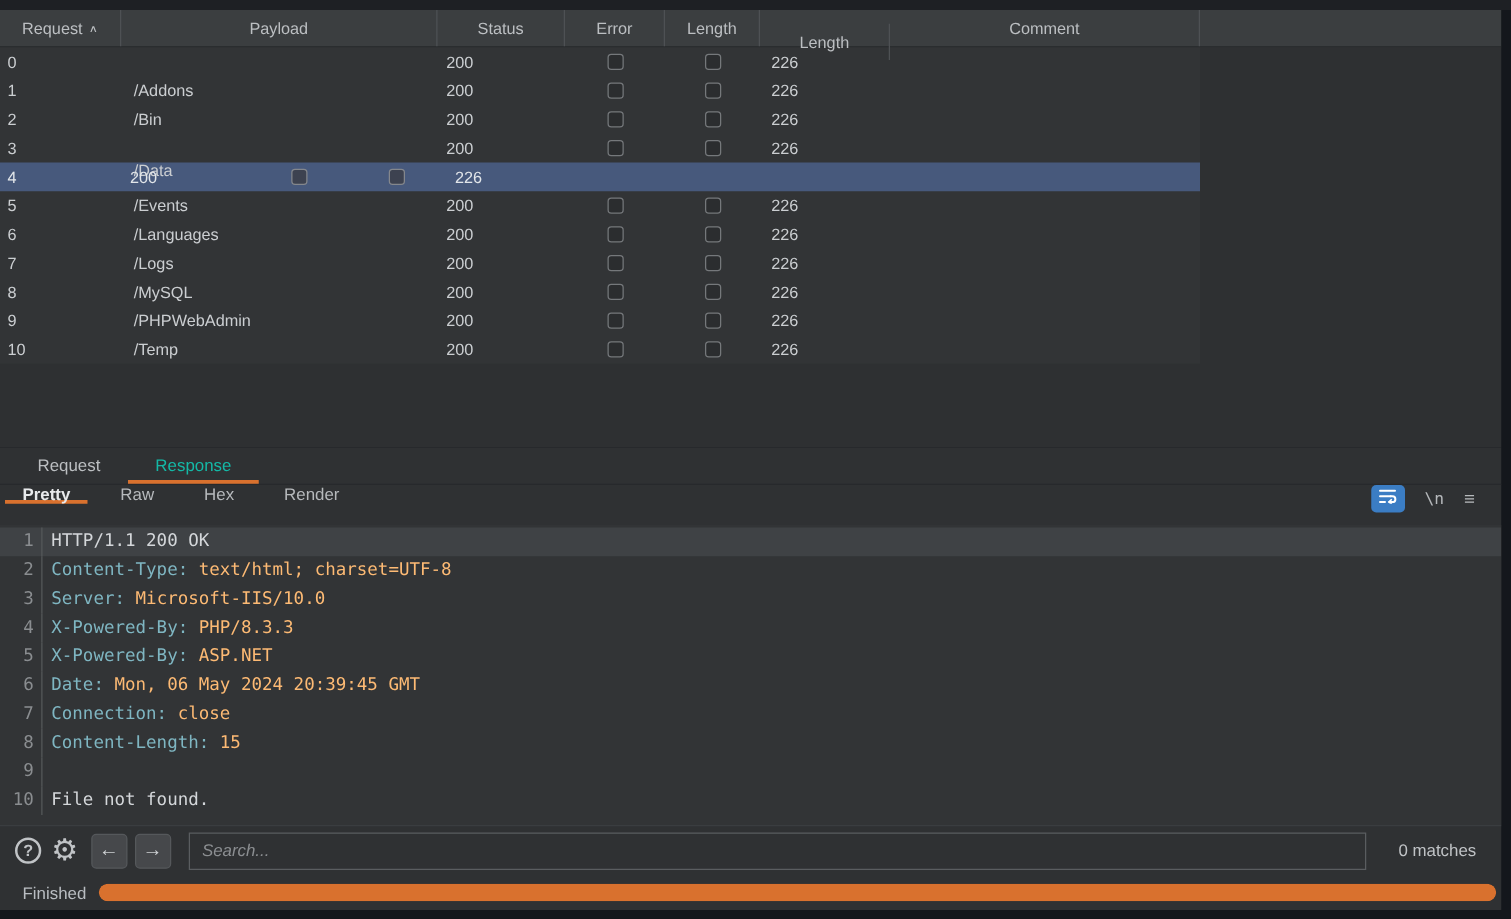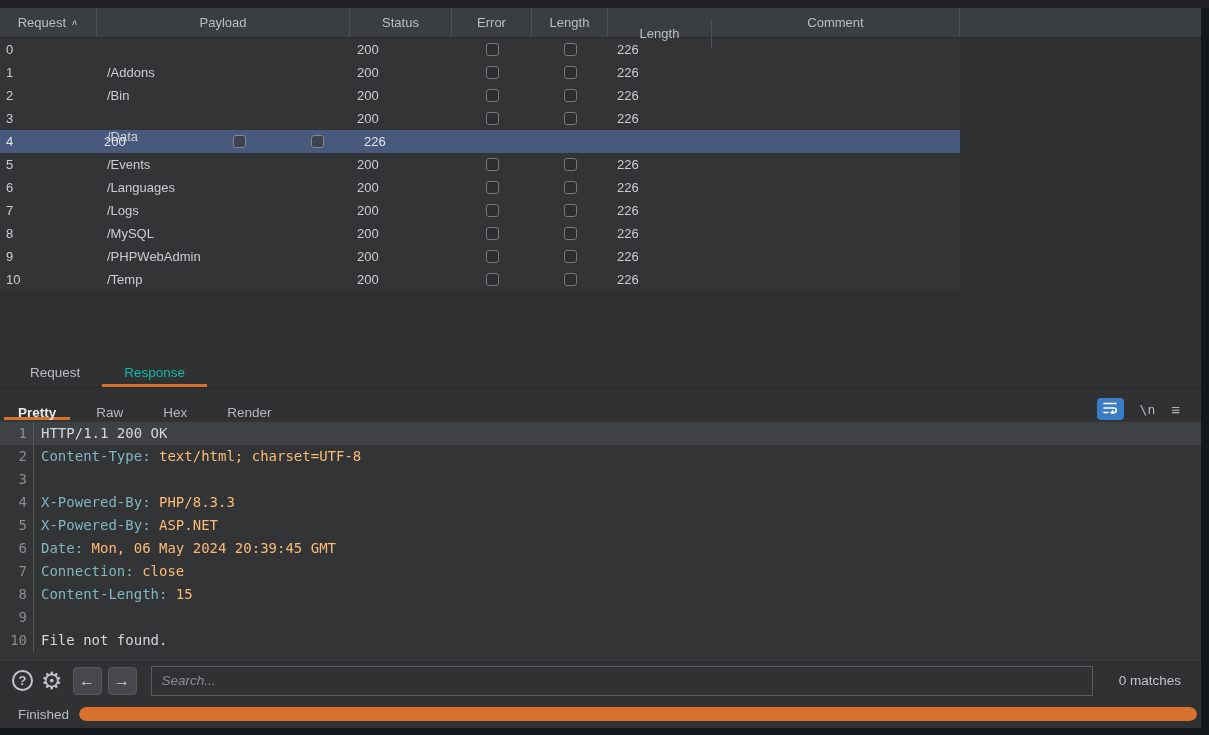--- a/index.html
+++ b/index.html
@@ -26,21 +26,21 @@
   .c-com { padding-left:10px; }
   .cb { width:13px; height:13px; border:1px solid #75787b; border-radius:3px; background:#2b2d2f; }
   .trow.selected .cb { background:#3d4250; border-color:#84878c; }
 
   
   .lower-panel { position:absolute; left:0; top:358px; width:1201px; height:370px; background:#2f3133; }
   .main-tabs { display:flex; height:30px; align-items:stretch; padding-left:8px; border-bottom:1px solid #27292c; }
   .main-tab { display:flex; align-items:center; padding:0 22px; font-size:13.5px; color:#bcbfc2; cursor:default; }
   .main-tab.active { color:#14b8a6; box-shadow:inset 0 -3px 0 #d9712e; }
 
-  .sub-tabs-row { display:flex; height:32px; align-items:flex-end; justify-content:space-between; }
+  .sub-tabs-row { display:flex; height:32px; align-items:flex-start; justify-content:space-between; }
   .sub-tabs { display:flex; padding-left:4px; }
   .sub-tab { display:flex; align-items:center; padding:0 14px; margin-right:12px; font-size:13.5px; color:#b6b9bc; }
   .sub-tab.active { color:#e8eaec; font-weight:bold; box-shadow:inset 0 -3px 0 #d9712e; }
   .editor-actions { display:flex; align-items:center; gap:16px; padding-right:20px; }
   .wrap-btn { width:27px; height:22px; background:#3b7dc4; border-radius:4px; display:flex; align-items:center; justify-content:center; }
   .nl-icon { font-family:"DejaVu Sans Mono", monospace; font-size:13px; color:#b6b9bc; }
   .menu-icon { font-size:15px; color:#b6b9bc; letter-spacing:1px; }
 
   .code-area { height:240px; background:#323436; font-family:"DejaVu Sans Mono", monospace; font-size:14px; padding-top:2px; overflow:hidden; }
   .cline { display:flex; height:23px; line-height:23px; }
@@ -281,20 +281,21 @@
         <div class="cline current">
           <span class="gutter">1</span>
           <span class="ccontent"><span class="plain">HTTP/1.1 200 OK</span></span>
         </div>
         <div class="cline">
           <span class="gutter">2</span>
           <span class="ccontent"><span class="k">Content-Type:</span><span class="v"> text/html; charset=UTF-8</span></span>
         </div>
         <div class="cline">
           <span class="gutter">3</span>
+          <span class="ccontent"><span class="k">Server:</span><span class="v"> Microsoft-IIS/10.0</span></span>
         </div>
         <div class="cline">
           <span class="gutter">4</span>
           <span class="ccontent"><span class="k">X-Powered-By:</span><span class="v"> PHP/8.3.3</span></span>
         </div>
         <div class="cline">
           <span class="gutter">5</span>
           <span class="ccontent"><span class="k">X-Powered-By:</span><span class="v"> ASP.NET</span></span>
         </div>
         <div class="cline">

